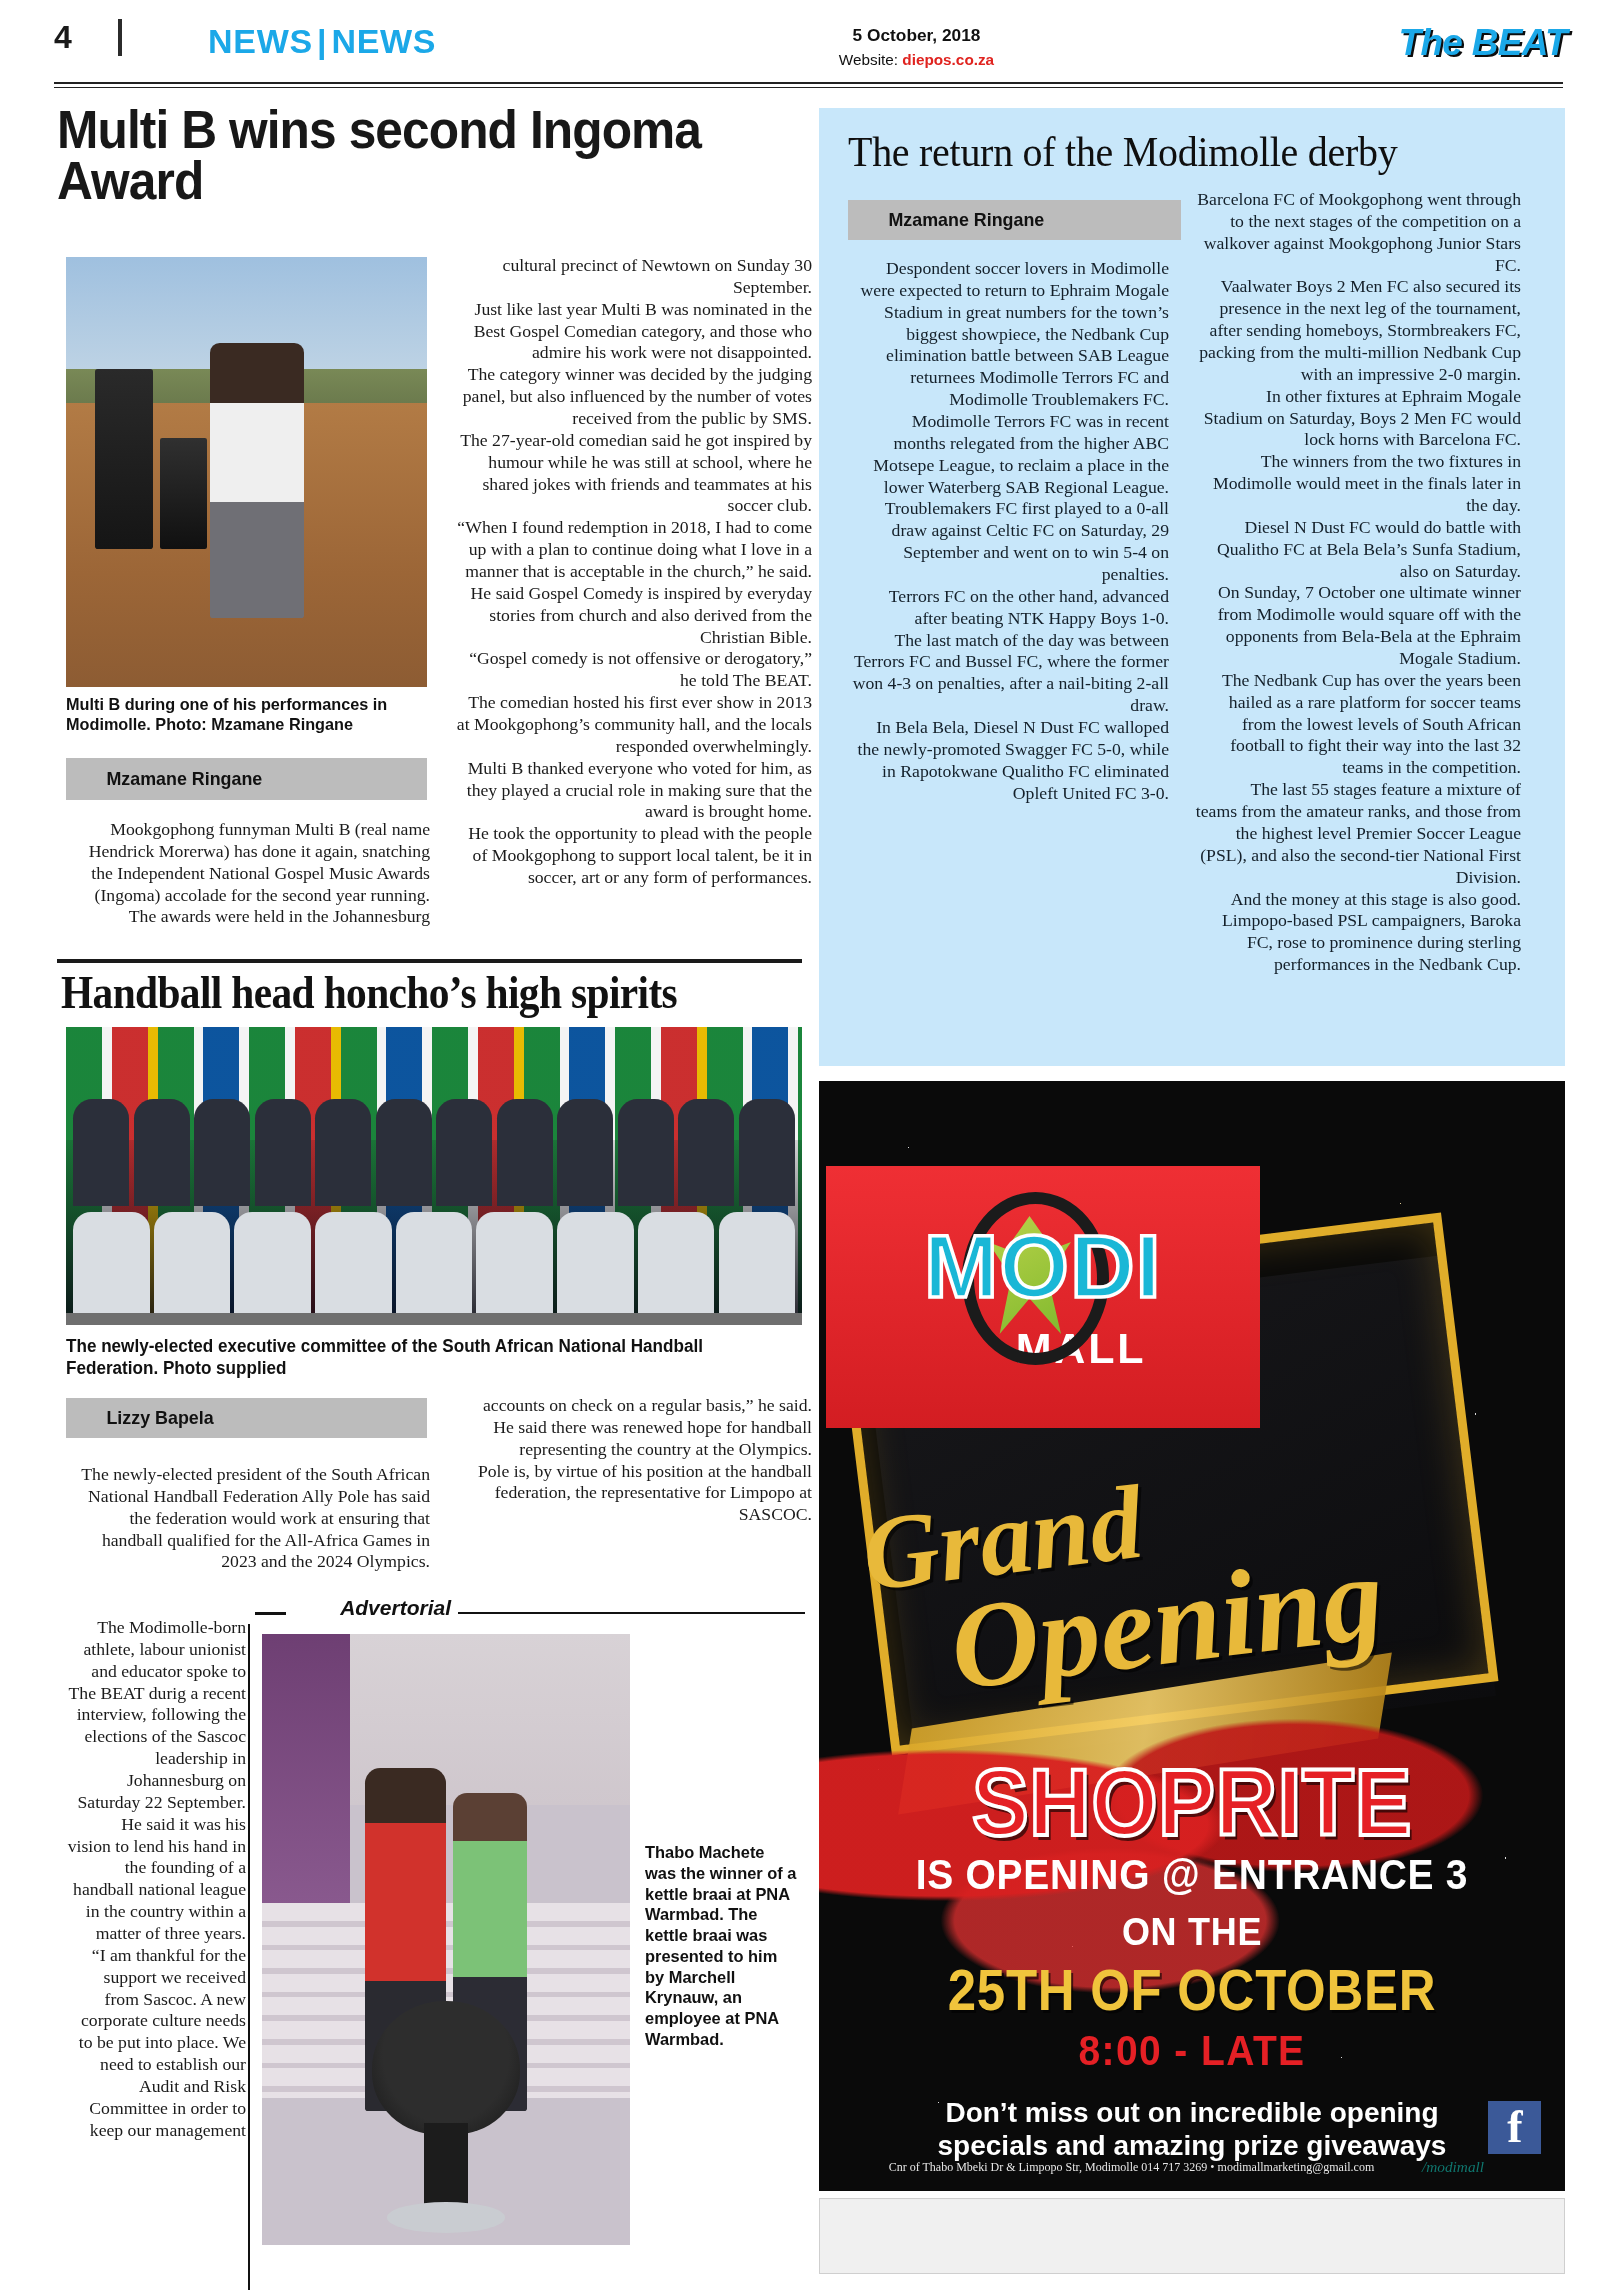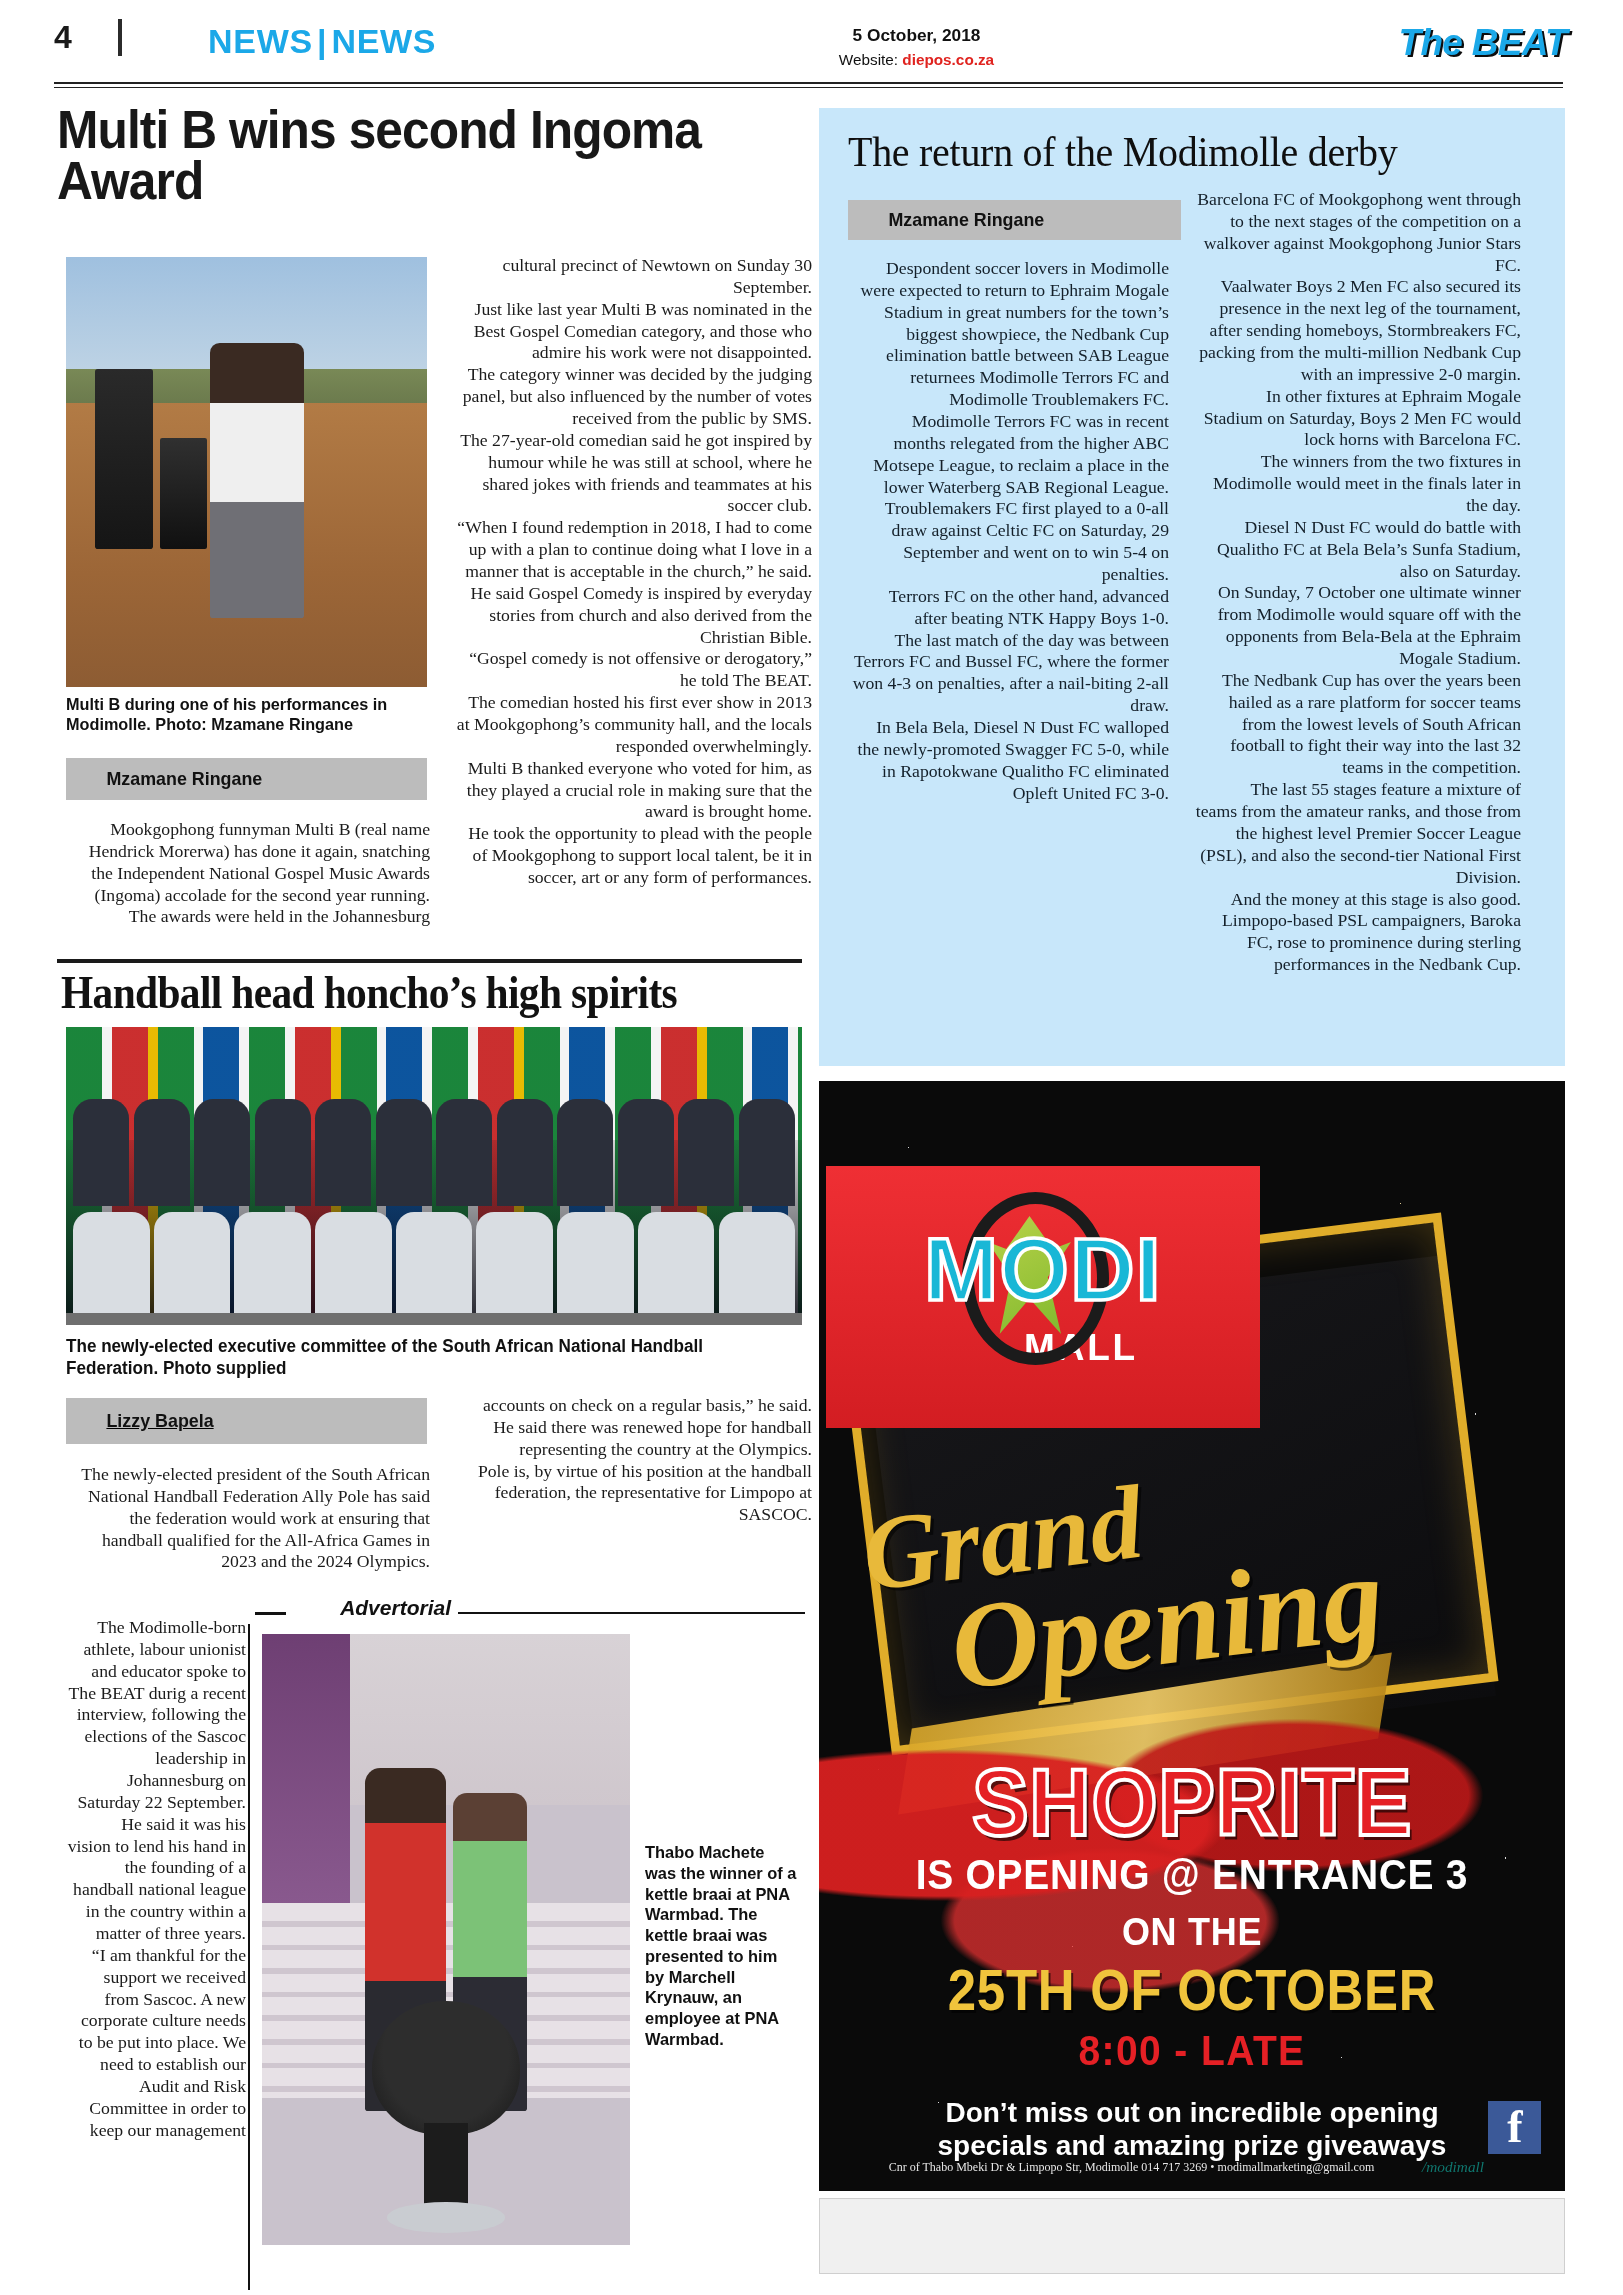--- a/index.html
+++ b/index.html
@@ -147,21 +147,21 @@
   .photo-handball .floor {
     position:absolute; left:0; bottom:0; width:100%; height:4%;
     background:#6f6f6f;
   }
   .cap-handball {
     position:absolute; left:66px; top:1336px; width:736px;
     font-family:"Liberation Sans", sans-serif; font-weight:bold;
     font-size:18px; line-height:1.22; color:#111;
     transform: scaleX(0.95); transform-origin:left top;
   }
-  #byline-handball { left:66px; top:1398px; width:361px; height:46px;text-decoration:underline; }
+  #byline-handball { left:66px; top:1398px; width:361px; height:40px; }
   #handball-col1 { left:66px; top:1464px; width:364px; }
   #handball-col2 { left:444px; top:1395px; width:368px; }
   #handball-col1b { left:66px; top:1617px; width:180px; }
 
   .advert-label {
     position:absolute; left:257px; top:1596px; width:194px;
     font-family:"Liberation Sans", sans-serif; font-style:italic; font-weight:bold;
     font-size:21px; color:#111; text-align:right;
   }
   .advert-dash {
@@ -276,21 +276,21 @@
     position:absolute; left:7px; top:85px; width:434px; height:262px;
     background:linear-gradient(180deg,#ef2f34,#d31d22);
     display:flex; flex-direction:column; align-items:center; justify-content:center;
   }
   .modi-logo .modi-word {
     font-family:"Liberation Sans", sans-serif; font-weight:bold; font-size:89px;
     color:#19b7d6; letter-spacing:1.4px; line-height:1;
     -webkit-text-stroke: 3.5px #ffffff; position:relative;
   }
   .modi-logo .mall-word {
-    font-family:"Liberation Sans", sans-serif; font-weight:bold; font-size:37px;
+    font-family:"Liberation Sans", sans-serif; font-weight:bold; font-size:43px;
     color:#ffffff; letter-spacing:2.8px; margin-top:13px; margin-left:76px;
   }
   .modi-logo .bird {
     position:absolute; left:162px; top:50px; width:83px; height:118px;
     background:linear-gradient(150deg,#b7d94a,#7cbf2e);
     clip-path: polygon(50% 0%, 78% 28%, 100% 22%, 72% 52%, 88% 100%, 50% 70%, 14% 100%, 28% 52%, 0% 22%, 22% 28%);
     opacity:.96;
   }
   .modi-logo .ring {
     position:absolute; left:136px; top:26px; width:147px; height:173px;

